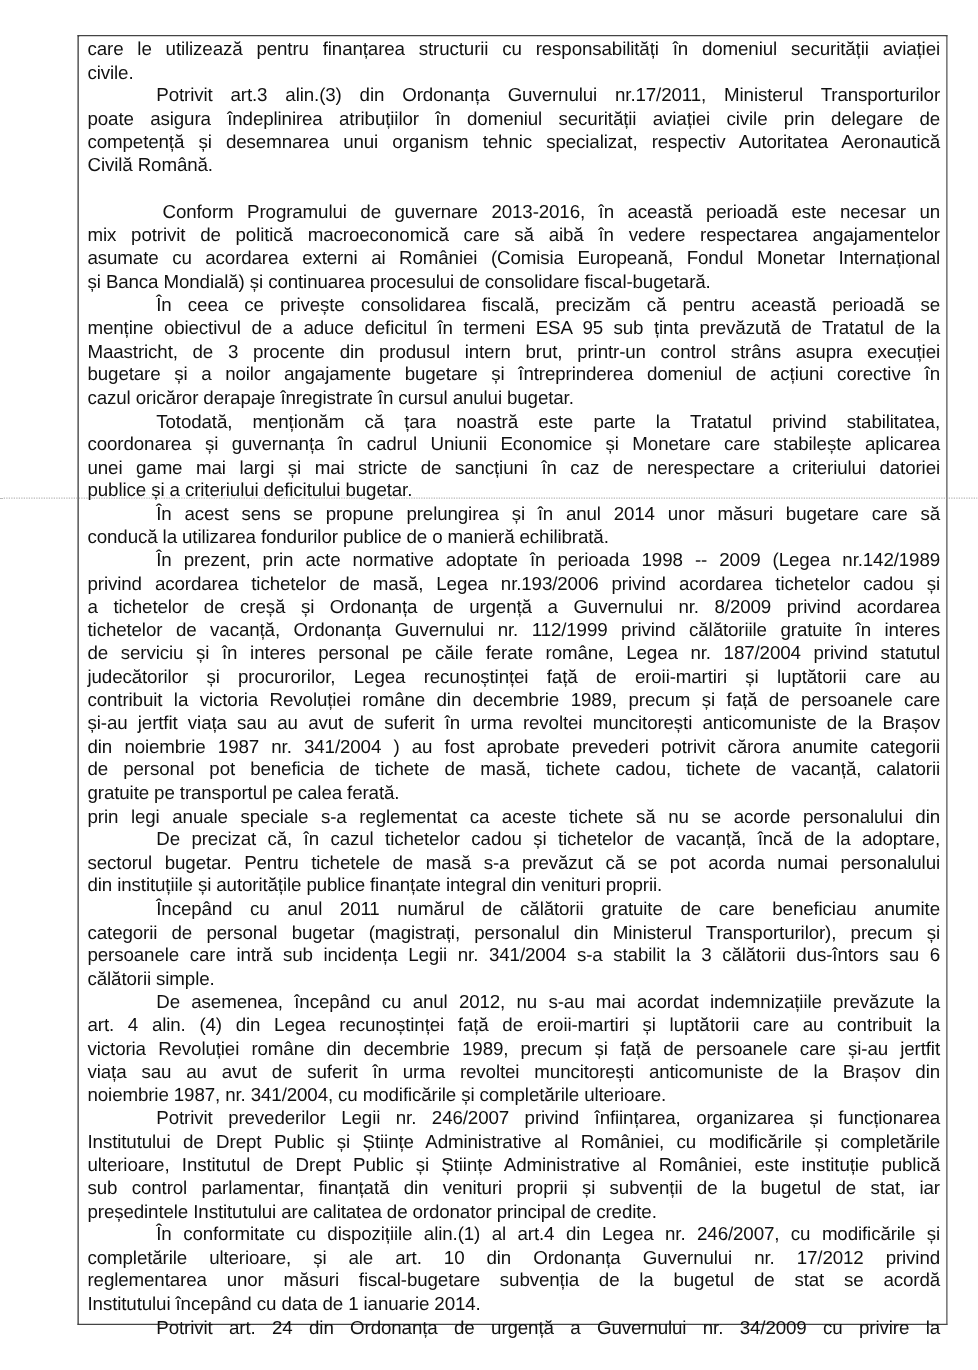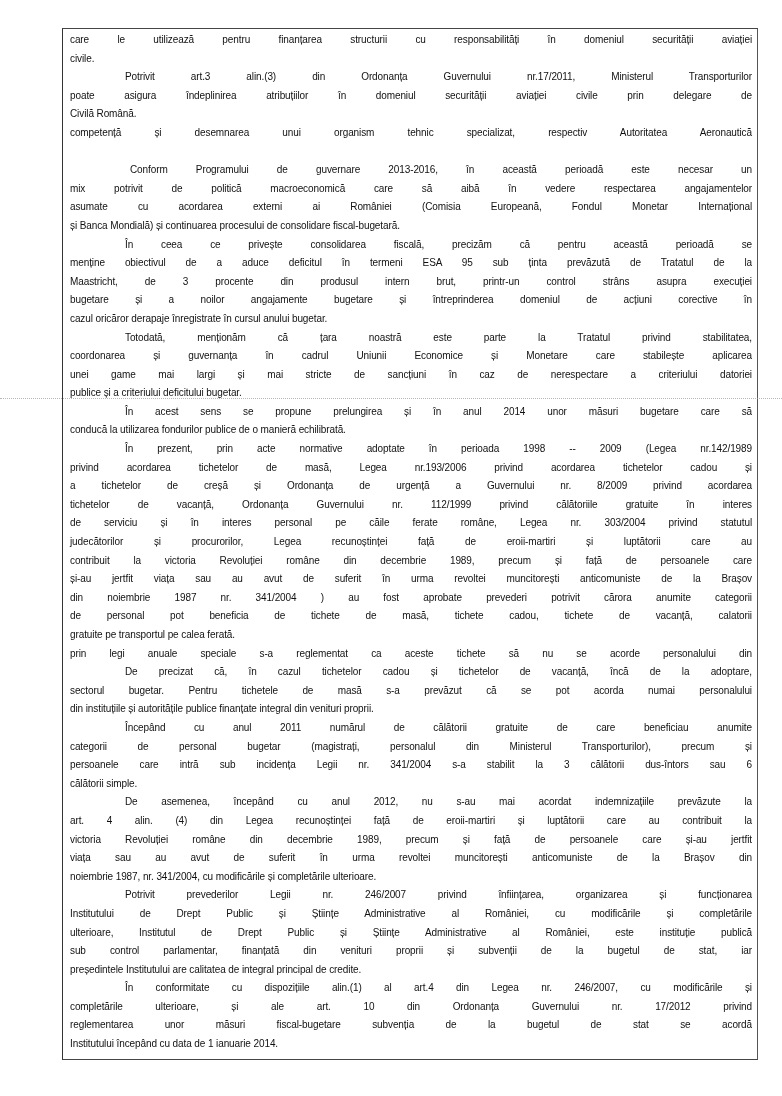--- a/index.html
+++ b/index.html
@@ -12,21 +12,21 @@
     border-right: 1px solid #555;
     border-top: 1px solid #444;
     border-bottom: 1px solid #444;
     box-sizing: border-box;
   }
   .text {
     position: absolute;
     left: 70px; top: 31px;
     width: 682px;
     font-family: "Liberation Sans", sans-serif;
-    font-size: 10px;
+    font-size: 15px;
     line-height: 18.6px;
     color: #111;
     letter-spacing: -0.1px;
   }
   .line {
     display: block;
     text-align: justify;
     text-align-last: justify;
     white-space: nowrap;
     height: 18.6px;
@@ -50,22 +50,22 @@
 <div class="dashline"></div>
 
 <div class="text" id="doc-text">
     <div>
       <span class="line">care le utilizează pentru finanțarea structurii cu responsabilități în domeniul securității aviației</span>
       <span class="line last">civile.</span>
     </div>
     <div>
       <span class="line ind">Potrivit art.3 alin.(3) din Ordonanța Guvernului nr.17/2011, Ministerul Transporturilor</span>
       <span class="line">poate asigura îndeplinirea atribuțiilor în domeniul securității aviației civile prin delegare de</span>
+      <span class="line">competență și desemnarea unui organism tehnic specializat, respectiv Autoritatea Aeronautică</span>
       <span class="line last">Civilă Română.</span>
-      <span class="line">competență și desemnarea unui organism tehnic specializat, respectiv Autoritatea Aeronautică</span>
     </div>
     <div>
       <span class="gap"></span>
       <span class="line ind2">Conform Programului de guvernare 2013-2016, în această perioadă este necesar un</span>
       <span class="line">mix potrivit de politică macroeconomică care să aibă în vedere respectarea angajamentelor</span>
       <span class="line">asumate cu acordarea externi ai României (Comisia Europeană, Fondul Monetar Internațional</span>
       <span class="line last">și Banca Mondială) și continuarea procesului de consolidare fiscal-bugetară.</span>
     </div>
     <div>
       <span class="line ind">În ceea ce privește consolidarea fiscală, precizăm că pentru această perioadă se</span>
@@ -82,21 +82,21 @@
     </div>
     <div>
       <span class="line ind">În acest sens se propune prelungirea și în anul 2014 unor măsuri bugetare care să</span>
       <span class="line last">conducă la utilizarea fondurilor publice de o manieră echilibrată.</span>
     </div>
     <div>
       <span class="line ind">În prezent, prin acte normative adoptate în perioada 1998 -- 2009 (Legea nr.142/1989</span>
       <span class="line">privind acordarea tichetelor de masă, Legea nr.193/2006 privind acordarea tichetelor cadou și</span>
       <span class="line">a tichetelor de creșă și Ordonanța de urgență a Guvernului nr. 8/2009 privind acordarea</span>
       <span class="line">tichetelor de vacanță, Ordonanța Guvernului nr. 112/1999 privind călătoriile gratuite în interes</span>
-      <span class="line">de serviciu și în interes personal pe căile ferate române, Legea nr. 303/2004 privind statutul</span>
+      <span class="line">de serviciu și în interes personal pe căile ferate române, Legea nr. 187/2004 privind statutul</span>
       <span class="line">judecătorilor și procurorilor, Legea recunoștinței față de eroii-martiri și luptătorii care au</span>
       <span class="line">contribuit la victoria Revoluției române din decembrie 1989, precum și față de persoanele care</span>
       <span class="line">și-au jertfit viața sau au avut de suferit în urma revoltei muncitorești anticomuniste de la Brașov</span>
       <span class="line">din noiembrie 1987 nr. 341/2004 ) au fost aprobate prevederi potrivit cărora anumite categorii</span>
       <span class="line">de personal pot beneficia de tichete de masă, tichete cadou, tichete de vacanță, calatorii</span>
       <span class="line last">gratuite pe transportul pe calea ferată.</span>
     </div>
     <div>
       <span class="line">prin legi anuale speciale s-a reglementat ca aceste tichete să nu se acorde personalului din</span>
       <span class="line ind">De precizat că, în cazul tichetelor cadou și tichetelor de vacanță, încă de la adoptare,</span>
@@ -114,21 +114,24 @@
       <span class="line">art. 4 alin. (4) din Legea recunoștinței față de eroii-martiri și luptătorii care au contribuit la</span>
       <span class="line">victoria Revoluției române din decembrie 1989, precum și față de persoanele care și-au jertfit</span>
       <span class="line">viața sau au avut de suferit în urma revoltei muncitorești anticomuniste de la Brașov din</span>
       <span class="line last">noiembrie 1987, nr. 341/2004, cu modificările și completările ulterioare.</span>
     </div>
     <div>
       <span class="line ind">Potrivit prevederilor Legii nr. 246/2007 privind înființarea, organizarea și funcționarea</span>
       <span class="line">Institutului de Drept Public și Științe Administrative al României, cu modificările și completările</span>
       <span class="line">ulterioare, Institutul de Drept Public și Științe Administrative al României, este instituție publică</span>
       <span class="line">sub control parlamentar, finanțată din venituri proprii și subvenții de la bugetul de stat, iar</span>
-      <span class="line last">președintele Institutului are calitatea de integral principal de credite.</span>
+      <span class="line last">președintele Institutului are calitatea de ordonator principal de credite.</span>
     </div>
     <div>
       <span class="line ind">În conformitate cu dispozițiile alin.(1) al art.4 din Legea nr. 246/2007, cu modificările și</span>
       <span class="line">completările ulterioare, și ale art. 10 din Ordonanța Guvernului nr. 17/2012 privind</span>
       <span class="line">reglementarea unor măsuri fiscal-bugetare subvenția de la bugetul de stat se acordă</span>
       <span class="line last">Institutului începând cu data de 1 ianuarie 2014.</span>
     </div>
+    <div>
+      <span class="line ind">Potrivit art. 24 din Ordonanța de urgență a Guvernului nr. 34/2009 cu privire la</span>
+    </div>
   </div>
 
 </body></html>

